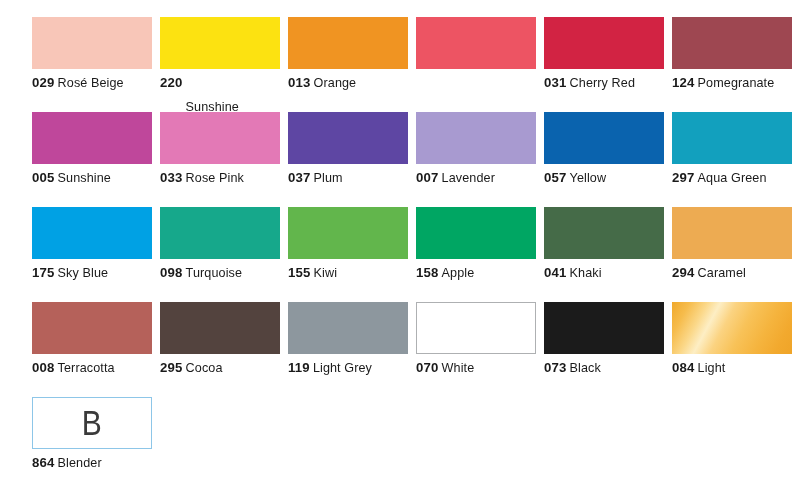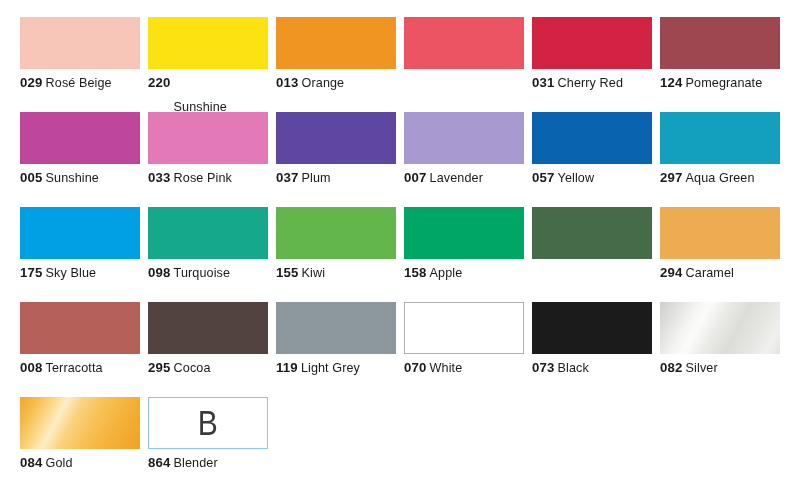--- a/index.html
+++ b/index.html
@@ -11,21 +11,21 @@
     height: 497px;
     background: #ffffff;
     font-family: "Liberation Sans", sans-serif;
     overflow: hidden;
   }
   #swatch-chart {
     position: relative;
     width: 760px;
     height: 497px;
     box-sizing: border-box;
-    padding: 17px 0 0 20px;
+    padding: 17px 0 0 32px;
   }
   .swatch-grid {
     display: grid;
     grid-template-columns: repeat(6, 128px);
     grid-auto-rows: 95px;
     row-gap: 0px;
     column-gap: 0px;
   }
   .swatch-cell {
     width: 128px;
@@ -148,20 +148,21 @@
       <div class="swatch-cell">
         <div class="swatch-color" style="background: rgb(98, 182, 76);"></div>
         <div class="swatch-label"><span class="swatch-code">155</span><span class="swatch-name">Kiwi</span></div>
       </div>
       <div class="swatch-cell">
         <div class="swatch-color" style="background: rgb(0, 166, 99);"></div>
         <div class="swatch-label"><span class="swatch-code">158</span><span class="swatch-name">Apple</span></div>
       </div>
       <div class="swatch-cell">
         <div class="swatch-color" style="background: rgb(69, 107, 72);"></div>
+        <div class="swatch-label"><span class="swatch-code">041</span><span class="swatch-name">Khaki</span></div>
       </div>
       <div class="swatch-cell">
         <div class="swatch-color" style="background: rgb(237, 171, 82);"></div>
         <div class="swatch-label"><span class="swatch-code">294</span><span class="swatch-name">Caramel</span></div>
       </div>
       <div class="swatch-cell">
         <div class="swatch-color" style="background: rgb(181, 97, 90);"></div>
         <div class="swatch-label"><span class="swatch-code">008</span><span class="swatch-name">Terracotta</span></div>
       </div>
       <div class="swatch-cell">
@@ -174,26 +175,22 @@
       </div>
       <div class="swatch-cell">
         <div class="swatch-color bordered" style="background: rgb(255, 255, 255);"></div>
         <div class="swatch-label"><span class="swatch-code">070</span><span class="swatch-name">White</span></div>
       </div>
       <div class="swatch-cell">
         <div class="swatch-color" style="background: rgb(27, 27, 27);"></div>
         <div class="swatch-label"><span class="swatch-code">073</span><span class="swatch-name">Black</span></div>
       </div>
       <div class="swatch-cell">
-        <div class="swatch-color" style="background: linear-gradient(118deg, rgb(207, 207, 205) 0%, rgb(226, 226, 224) 14%, rgb(244, 244, 242) 26%, rgb(252, 252, 251) 34%, rgb(234, 234, 231) 48%, rgb(220, 220, 217) 62%, rgb(230, 230, 227) 78%, rgb(240, 240, 238) 90%, rgb(227, 227, 224) 100%);"></div>
-        <div class="swatch-label"><span class="swatch-code">082</span><span class="swatch-name">Silver</span></div>
-      </div>
-      <div class="swatch-cell">
         <div class="swatch-color" style="background: linear-gradient(118deg, rgb(240, 169, 44) 0%, rgb(246, 188, 76) 12%, rgb(251, 216, 137) 24%, rgb(253, 238, 196) 33%, rgb(251, 211, 129) 44%, rgb(248, 194, 88) 58%, rgb(245, 180, 62) 74%, rgb(242, 169, 46) 88%, rgb(239, 164, 40) 100%);"></div>
-        <div class="swatch-label"><span class="swatch-code">084</span><span class="swatch-name">Gold</span></div>
+        <div class="swatch-label"><span class="swatch-code">084</span><span class="swatch-name">Light</span></div>
       </div>
       <div class="swatch-cell">
         <div class="swatch-color blender-box">
           <span class="blender-glyph">B</span>
         </div>
         <div class="swatch-label"><span class="swatch-code">864</span><span class="swatch-name">Blender</span></div>
       </div>
     </div>
 </div>
 

